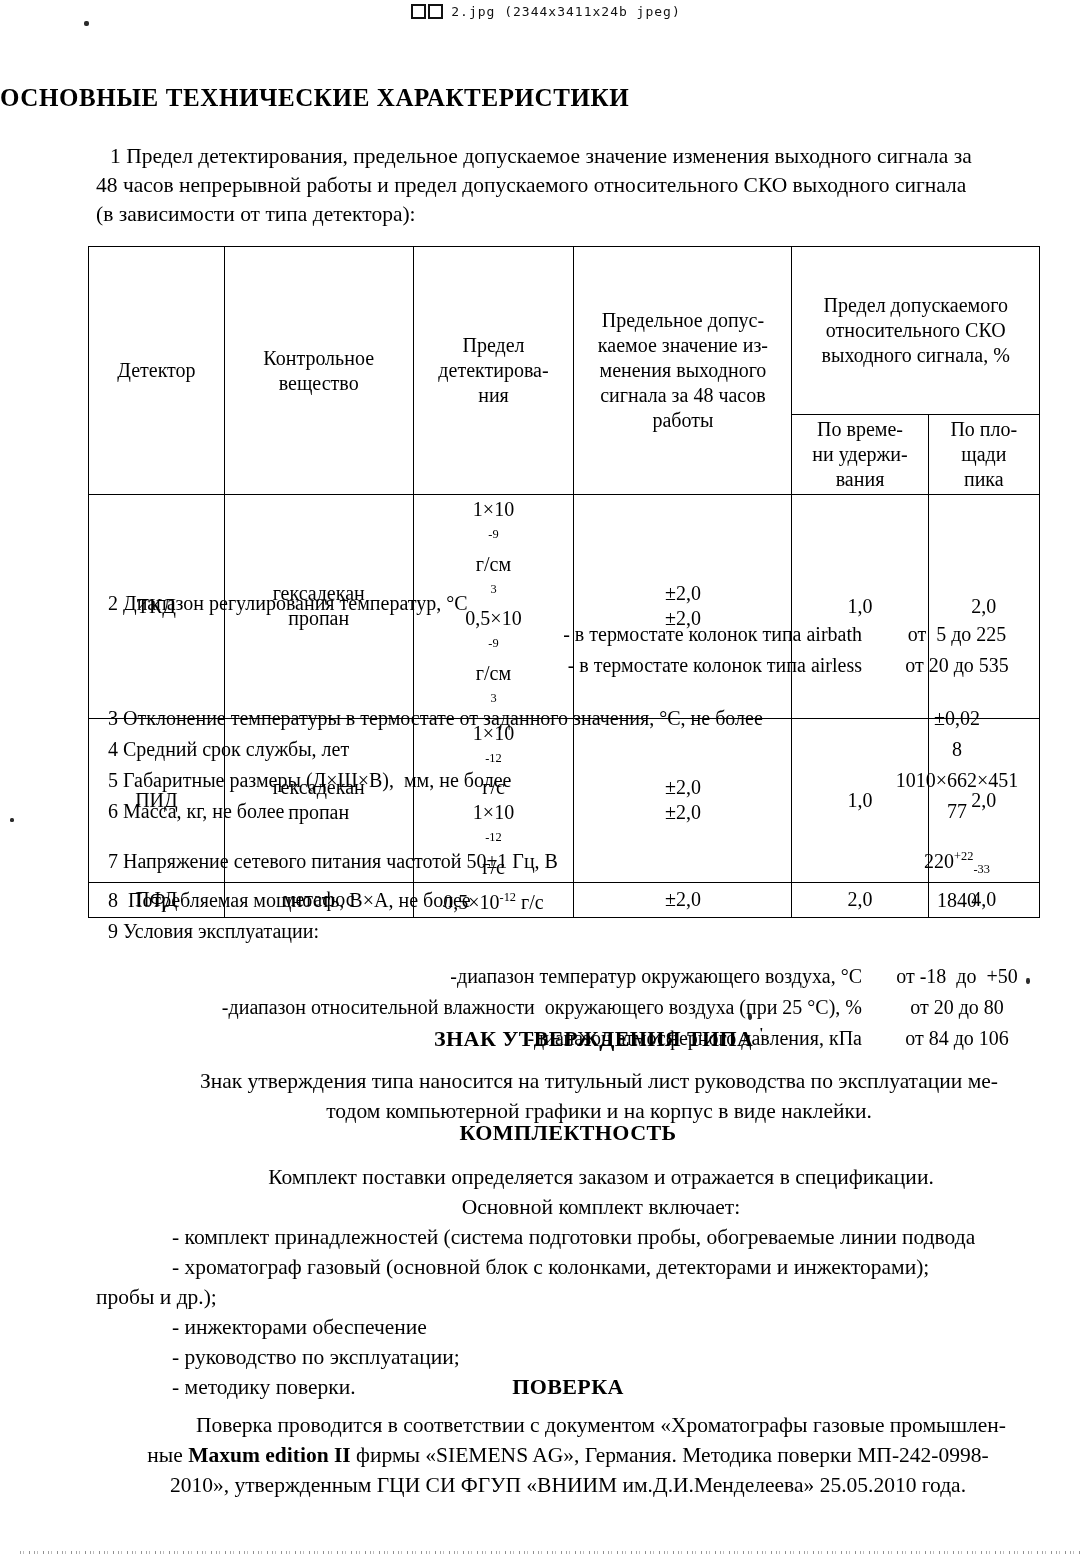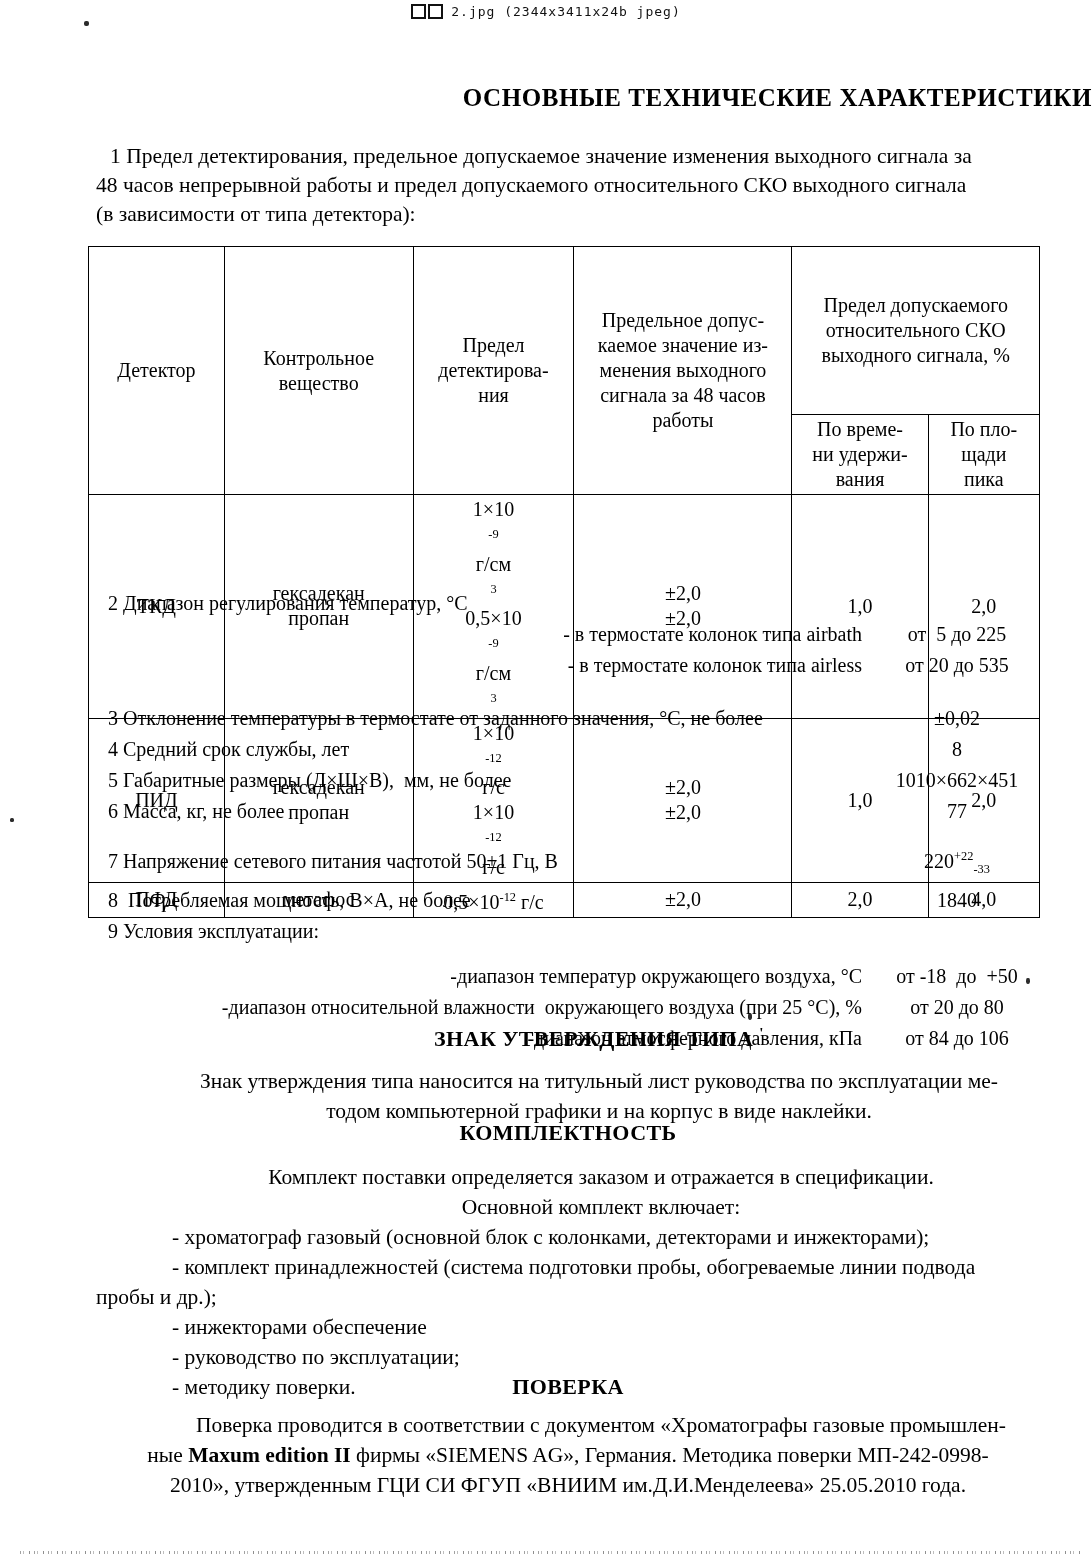--- a/index.html
+++ b/index.html
@@ -62,21 +62,21 @@
   .page {
     position: absolute;
     top: 0; left: 0;
     width: 1092px;
     height: 1560px;
   }
 
   .doc-title {
     position: absolute;
     top: 84px; left: 0; right: 0;
-    text-align: right;
+    text-align: left;
     font-weight: bold;
     font-size: 25px;
     letter-spacing: .6px;
   }
 
   .intro {
     position: absolute;
     top: 142px;
     left: 96px;
     width: 940px;
@@ -372,22 +372,22 @@
       <span>Знак утверждения типа наносится на титульный  лист руководства по эксплуатации ме-</span><br>
       <span>тодом компьютерной графики и  на корпус в виде наклейки.</span>
     </div>
   </div>
 
   <div class="block" style="top:1118px;">
     <div class="sect-title">КОМПЛЕКТНОСТЬ</div>
     <div style="height:14px"></div>
     <div class="para ind nojust">Комплект поставки определяется заказом и отражается в спецификации.</div>
     <div class="para ind nojust">Основной комплект включает:</div>
+    <div class="item">- комплект принадлежностей (система подготовки пробы, обогреваемые линии подвода</div>
     <div class="item">- хроматограф газовый (основной блок с колонками, детекторами и инжекторами);</div>
-    <div class="item">- комплект принадлежностей (система подготовки пробы, обогреваемые линии подвода</div>
     <div style="padding-left:0">пробы и др.);</div>
     <div class="item">- инжекторами обеспечение</div>
     <div class="item">- руководство по эксплуатации;</div>
     <div class="item">- методику поверки.</div>
   </div>
 
   <div class="block" style="top:1372px;">
     <div class="sect-title">ПОВЕРКА</div>
     <div style="height:8px"></div>
     <div class="para nojust">

